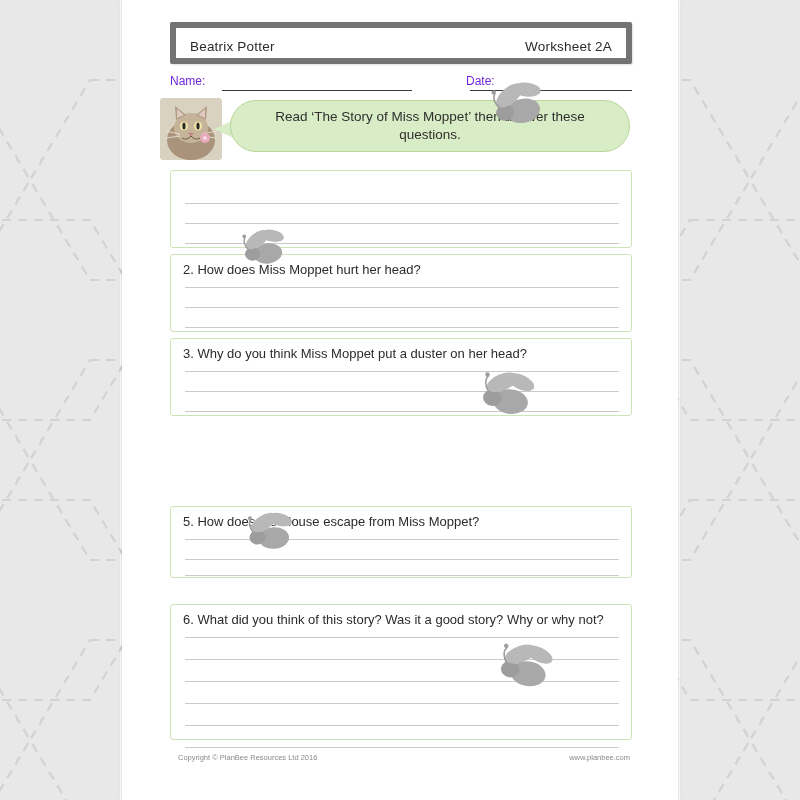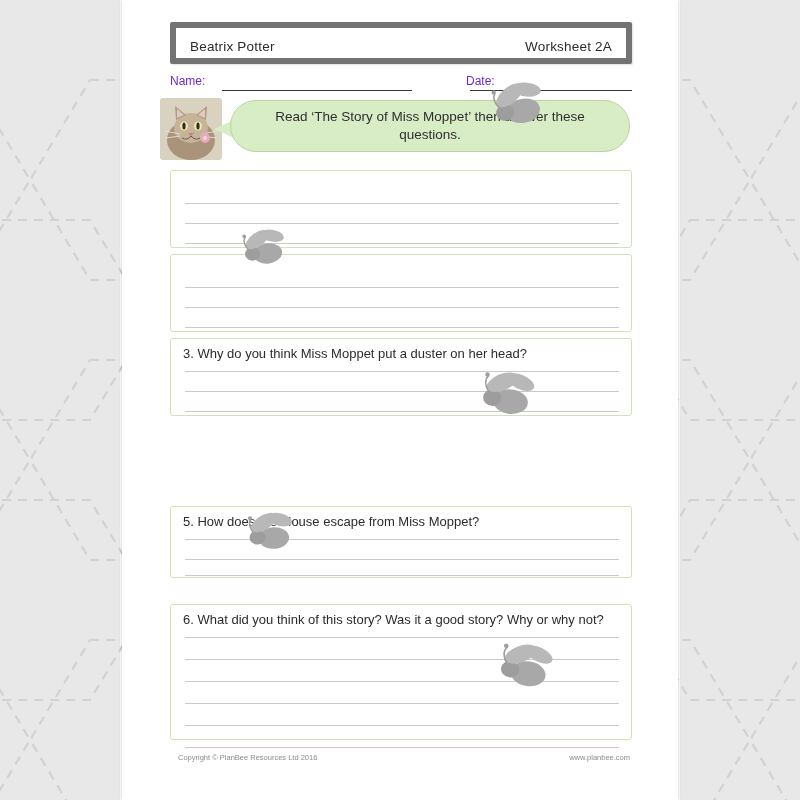--- a/index.html
+++ b/index.html
@@ -256,20 +256,21 @@
         <div class="bubble-text">Read ‘The Story of Miss Moppet’ then answer these questions.</div>
       </div>
 
       <div class="q-block" style="top:170px; height:78px;">
         <div class="q-line" style="top:32px;"></div>
         <div class="q-line" style="top:52px;"></div>
         <div class="q-line" style="top:72px;"></div>
       </div>
 
       <div class="q-block" style="top:254px; height:78px;">
+        <div class="q-text">2. How does Miss Moppet hurt her head?</div>
         <div class="q-line" style="top:32px;"></div>
         <div class="q-line" style="top:52px;"></div>
         <div class="q-line" style="top:72px;"></div>
       </div>
 
       <div class="q-block" style="top:338px; height:78px;">
         <div class="q-text">3. Why do you think Miss Moppet put a duster on her head?</div>
         <div class="q-line" style="top:32px;"></div>
         <div class="q-line" style="top:52px;"></div>
         <div class="q-line" style="top:72px;"></div>

